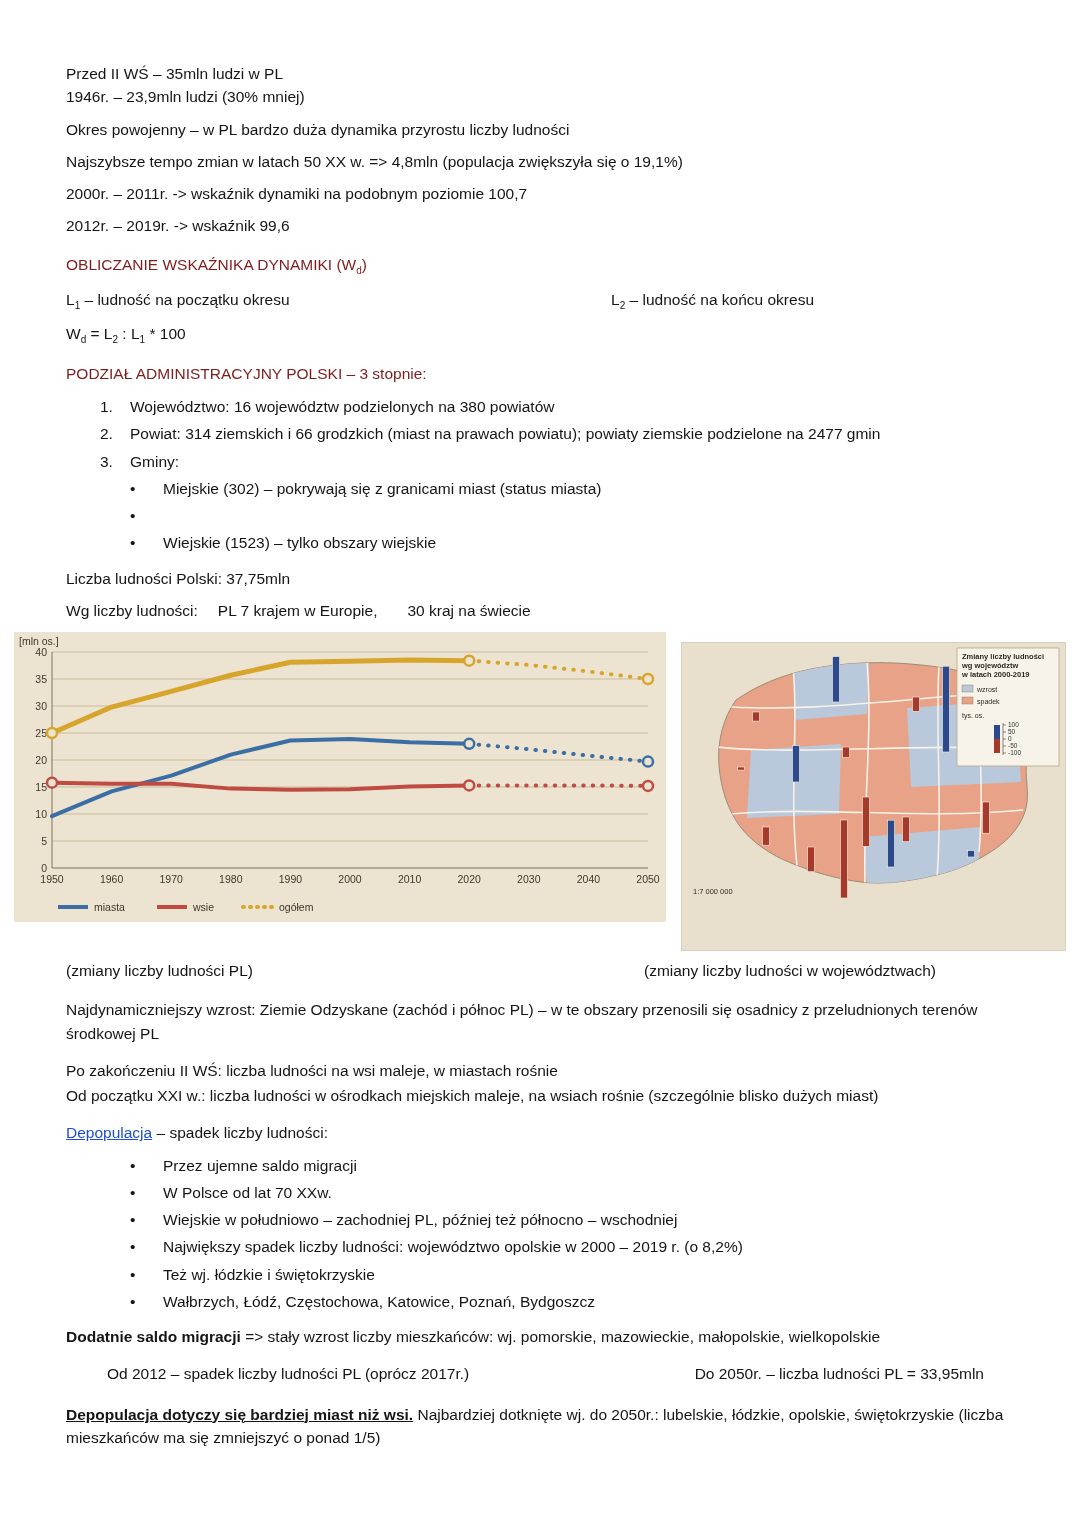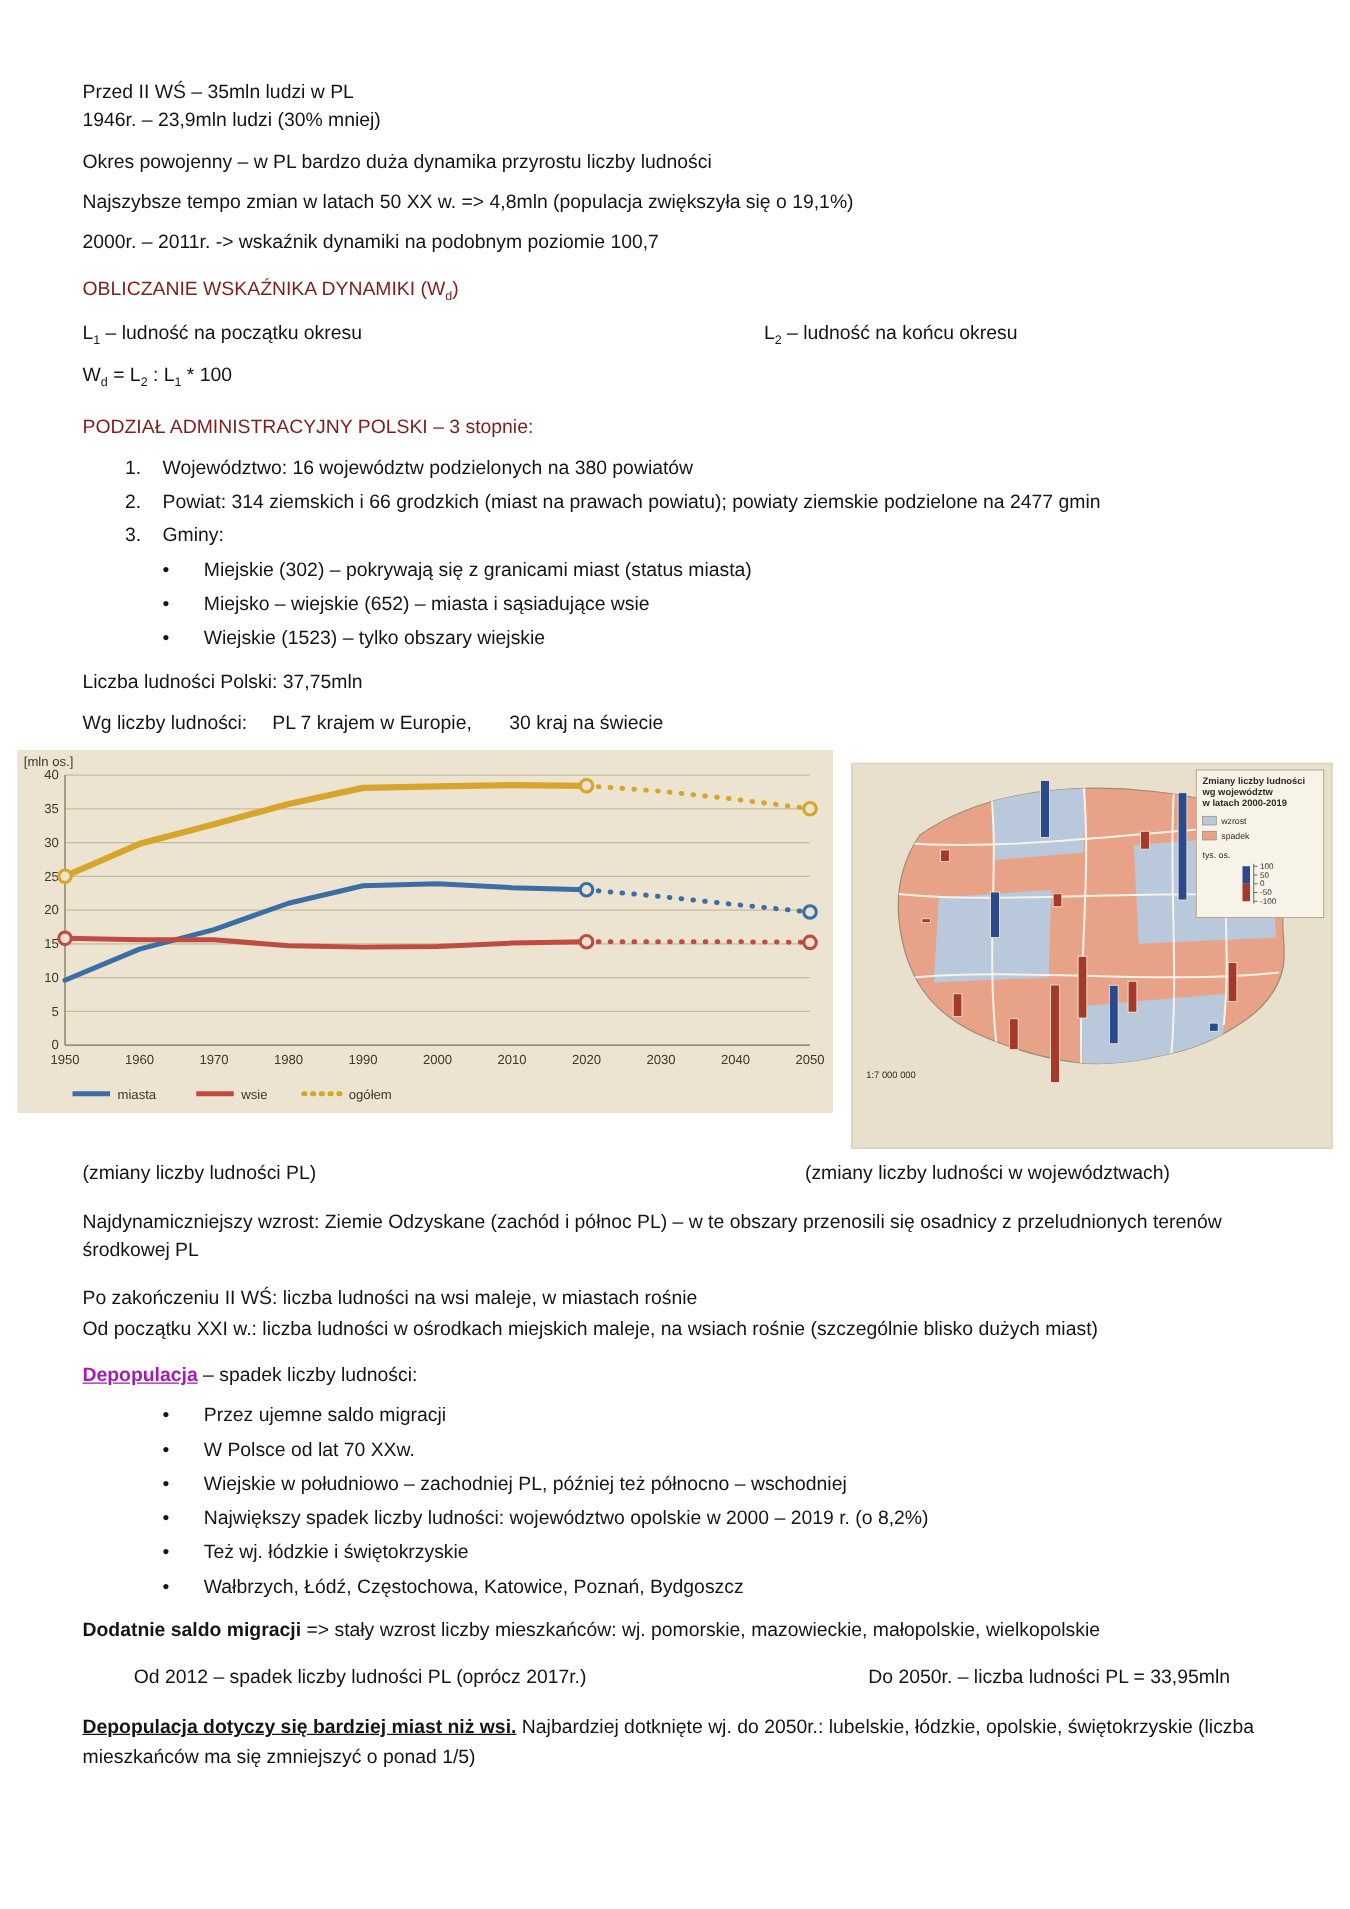--- a/index.html
+++ b/index.html
@@ -25,37 +25,38 @@
   .bullet-item .txt{flex:1;}
   .section-gap{height:8px;}
   .figures{display:flex;gap:15px;margin:10px 0 4px -52px;}
   .chart-photo{width:652px;height:290px;background:#ece4d0;flex:none;box-shadow:0 0 0 1px #d8d0bc inset;}
   .map-photo{width:385px;height:309px;background:#e8e0cd;flex:none;margin-top:10px;box-shadow:0 0 0 1px #d8d0bc inset;}
   svg{display:block;font-family:"Liberation Sans",sans-serif;}
   .captions{display:flex;justify-content:space-between;padding-right:78px;margin:8px 0 16px 0;}
   .para{margin:0 0 14px 0;}
   .tight{margin:0 0 2px 0;}
   .bold{font-weight:bold;}
-  .red-term{color:#a21caf;font-weight:bold;text-decoration:underline;}
+  .red-term{color:#1d4ed8;font-weight:normal;text-decoration:underline;}
   .underl{font-weight:bold;text-decoration:underline;}
   .gap20{display:inline-block;width:20px;}
   .gap30{display:inline-block;width:30px;}
 </style>
 </head>
 <body>
 
 <div class="page">
 
   <div class="row pr150">
     <span>Przed II WŚ – 35mln ludzi w PL</span>
     <span>1946r. – 23,9mln ludzi (30% mniej)</span>
   </div>
   <div class="line">Okres powojenny – w PL bardzo duża dynamika przyrostu liczby ludności</div>
   <div class="line">Najszybsze tempo zmian w latach 50 XX w. =&gt; 4,8mln (populacja zwiększyła się o 19,1%)</div>
   <div class="line">2000r. – 2011r. -&gt; wskaźnik dynamiki na podobnym poziomie 100,7</div>
+  <div class="line">2012r. – 2019r. -&gt; wskaźnik 99,6</div>
 
   <div class="red-heading">
     <span>OBLICZANIE WSKAŹNIKA DYNAMIKI (W</span><sub>d</sub><span>)</span>
   </div>
 
   <div class="row pr200">
     <span><span>L</span><sub>1</sub><span> – ludność na początku okresu</span></span>
     <span><span>L</span><sub>2</sub><span> – ludność na końcu okresu</span></span>
   </div>
   <div class="line">
@@ -76,21 +77,20 @@
     <span class="num">3.</span>
     <span class="txt">Gminy:</span>
   </div>
 
   <div class="bullet-item">
     <span class="b">•</span>
     <span class="txt">Miejskie (302) – pokrywają się z granicami miast (status miasta)</span>
   </div>
   <div class="bullet-item">
     <span class="b">•</span>
-    <span class="txt">Miejsko – wiejskie (652) – miasta i sąsiadujące wsie</span>
   </div>
   <div class="bullet-item">
     <span class="b">•</span>
     <span class="txt">Wiejskie (1523) – tylko obszary wiejskie</span>
   </div>
 
   <div class="section-gap"></div>
   <div class="line">Liczba ludności Polski: 37,75mln</div>
   <div class="line">
     <span>Wg liczby ludności:</span><span class="gap20"></span><span>PL 7 krajem w Europie,</span><span class="gap30"></span><span>30 kraj na świecie</span>

